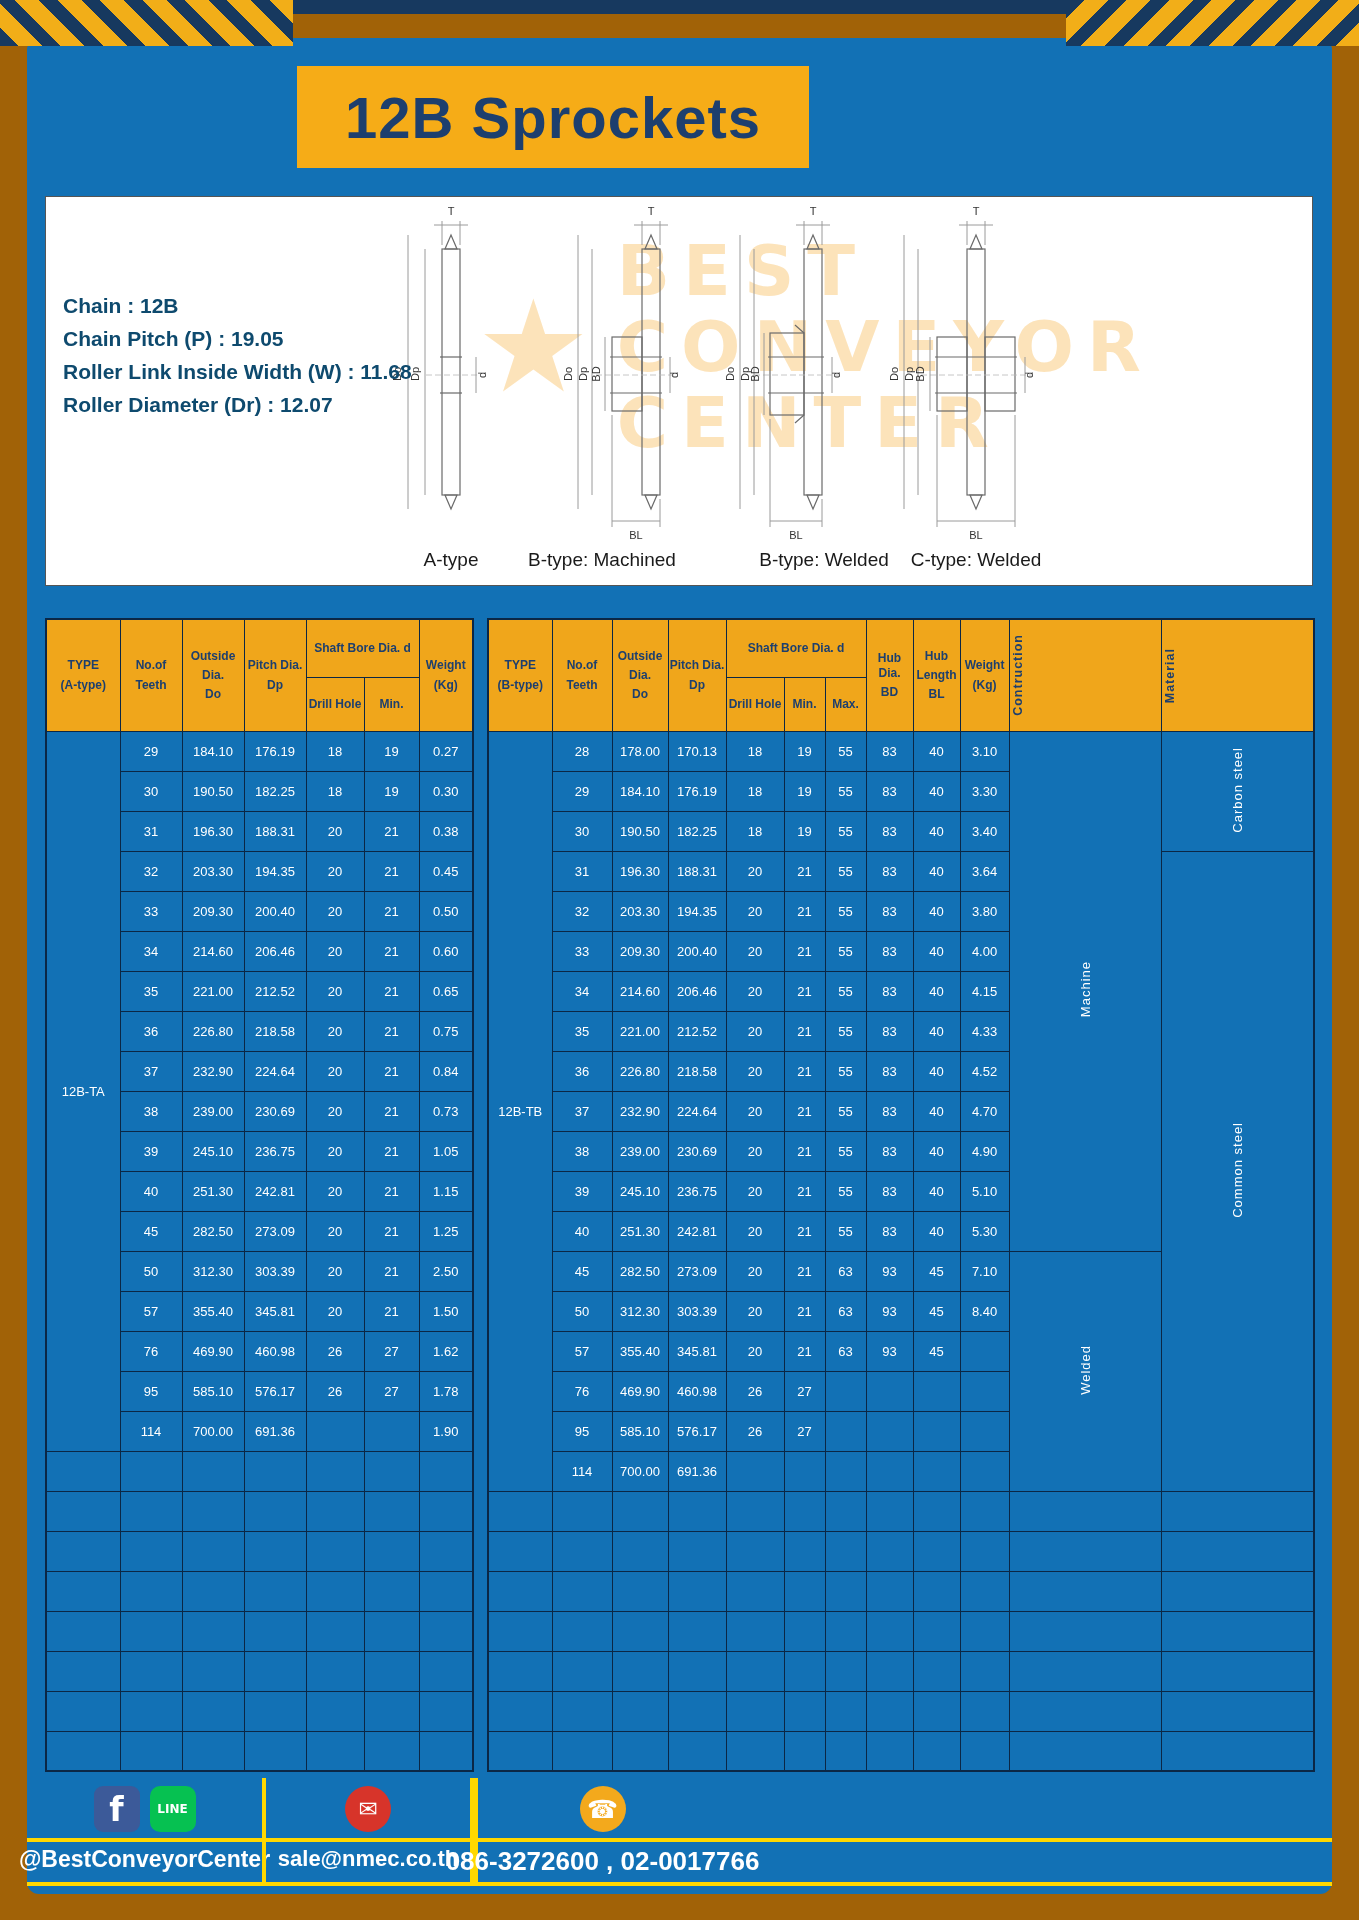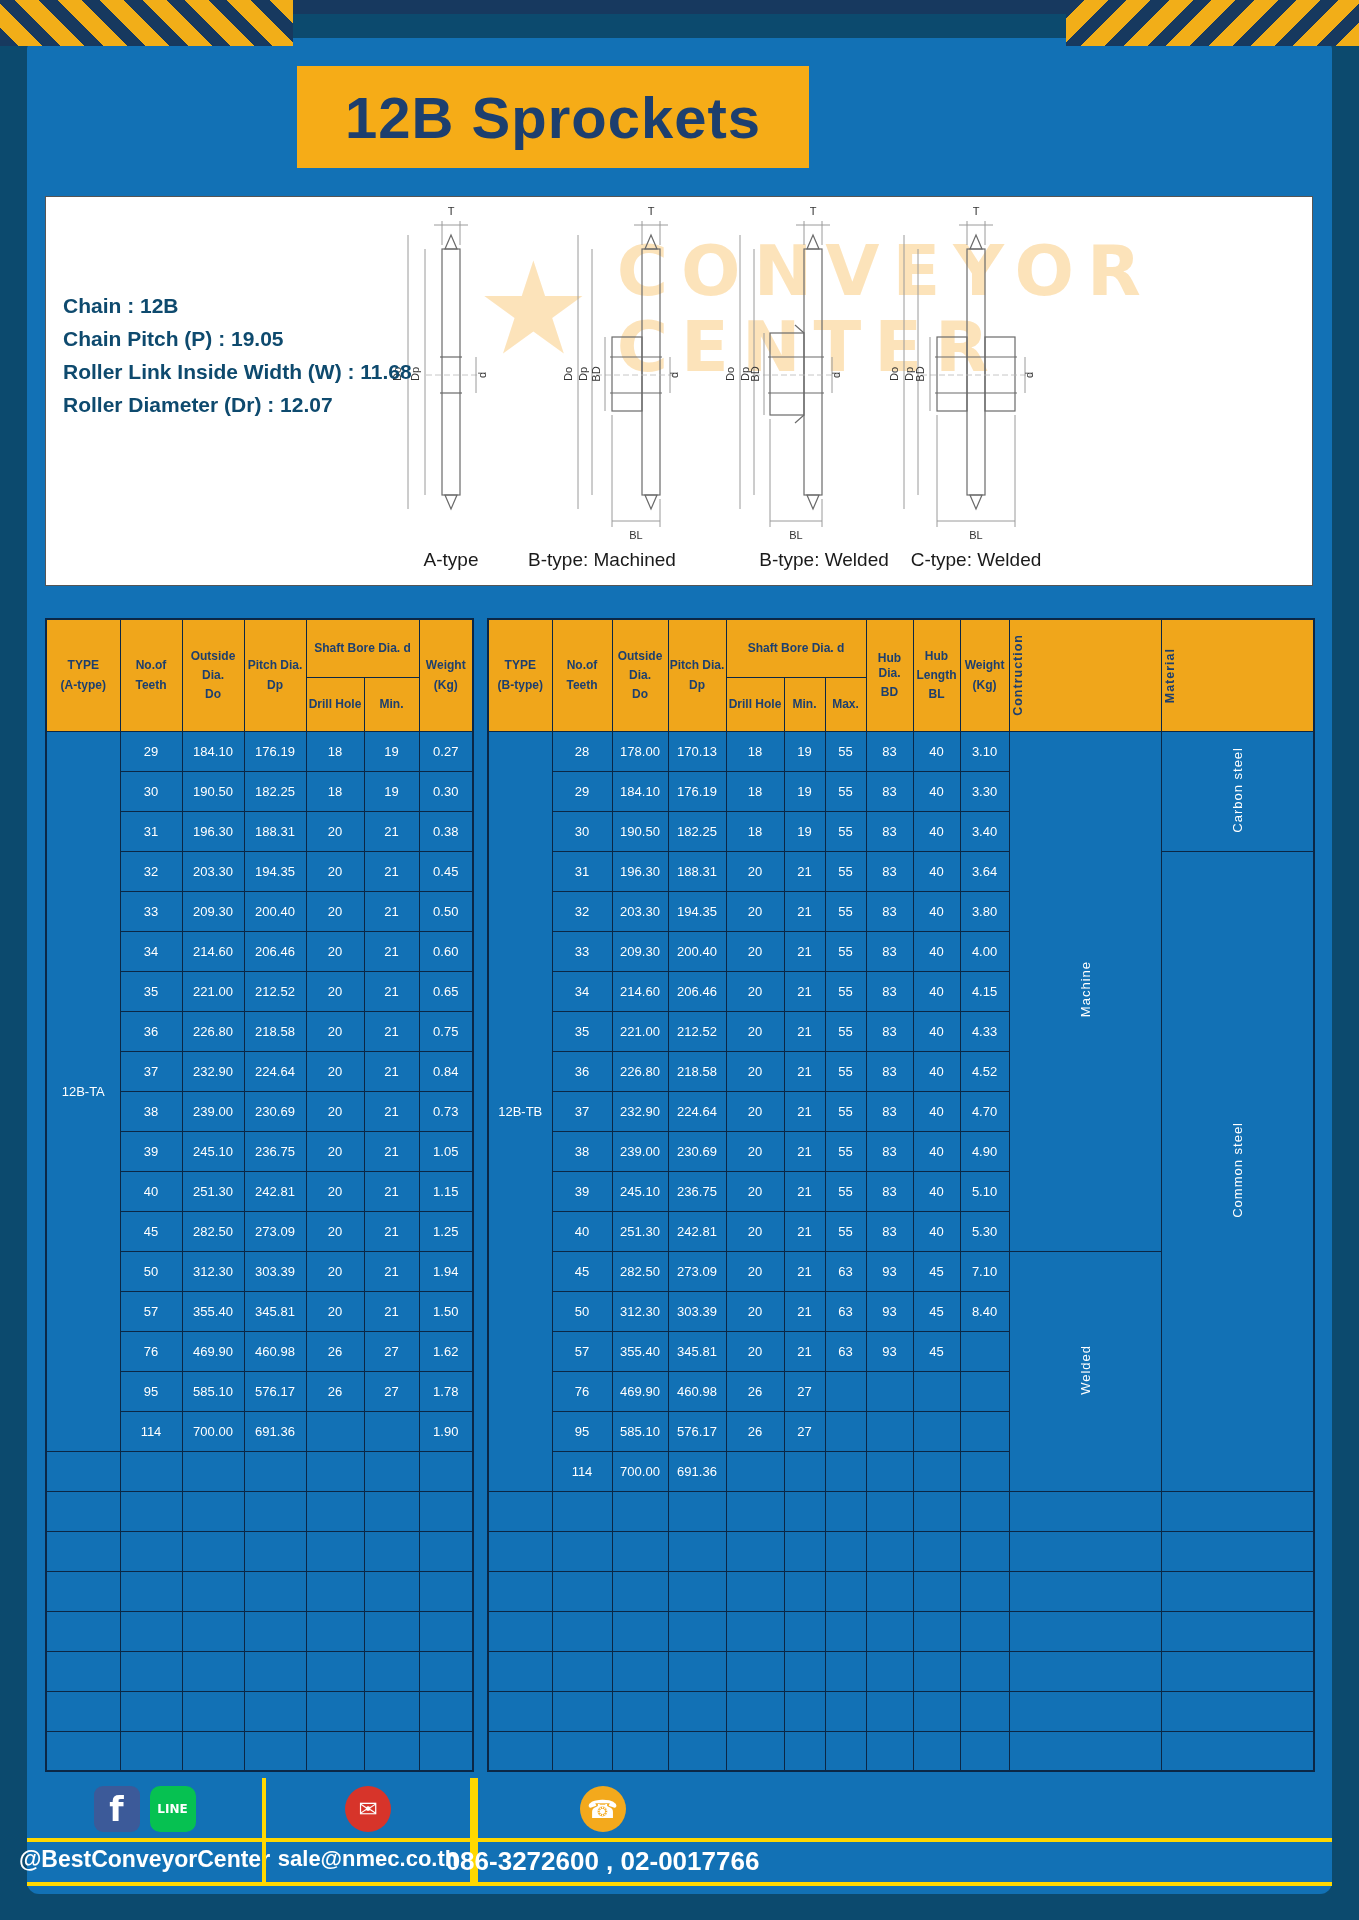--- a/index.html
+++ b/index.html
@@ -1,17 +1,17 @@
 <!DOCTYPE html>
 <html><head>
 <meta charset="utf-8">
 <style>
   * { box-sizing: border-box; margin: 0; padding: 0; }
   body { background:#ffffff; font-family:"Liberation Sans",sans-serif; }
-  .page { position:relative; width:1359px; height:1920px; background:#0c4a6e; overflow:hidden; }
+  .page { position:relative; width:1359px; height:1920px; background:#a16207; overflow:hidden; }
 
   .blue-bg { position:absolute; left:27px; top:38px; width:1305px; height:1856px;
              background:#1271b5; border-radius:12px; }
 
   .topbar { position:absolute; left:290px; top:0; width:780px; height:14px; background:#17395f; }
   .hazard { position:absolute; top:0; width:293px; height:46px; }
   .hz-left  { left:0;  background:repeating-linear-gradient(45deg,  #17395f 0 13px, #f2ae18 13px 30px); }
   .hz-right { right:0; background:repeating-linear-gradient(135deg, #17395f 0 13px, #f2ae18 13px 30px); }
 
   .banner { position:absolute; left:297px; top:66px; width:512px; height:102px; background:#f6ac17;
@@ -83,20 +83,21 @@
   <div class="hazard hz-right"></div>
 
   <div class="banner">
     <h1>12B Sprockets</h1>
   </div>
 
   <div class="panel">
     <div class="watermark">
       <span class="wm-star">★</span>
       <div class="wm-lines">
+        <div>BEST</div>
         <div>CONVEYOR</div>
         <div>CENTER</div>
       </div>
     </div>
 
     <svg class="drawings" width="1268" height="390">
 
       <g>
         <rect x="396" y="52" width="18" height="246" class="ln"></rect>
         <polygon points="399,52 411,52 405,38" class="ln"></polygon>
@@ -357,21 +358,21 @@
             <td>20</td>
             <td>21</td>
             <td>1.25</td>
           </tr>
           <tr>
             <td>50</td>
             <td>312.30</td>
             <td>303.39</td>
             <td>20</td>
             <td>21</td>
-            <td>1.94</td>
+            <td>2.50</td>
           </tr>
           <tr>
             <td>57</td>
             <td>355.40</td>
             <td>345.81</td>
             <td>20</td>
             <td>21</td>
             <td>1.50</td>
           </tr>
           <tr>

